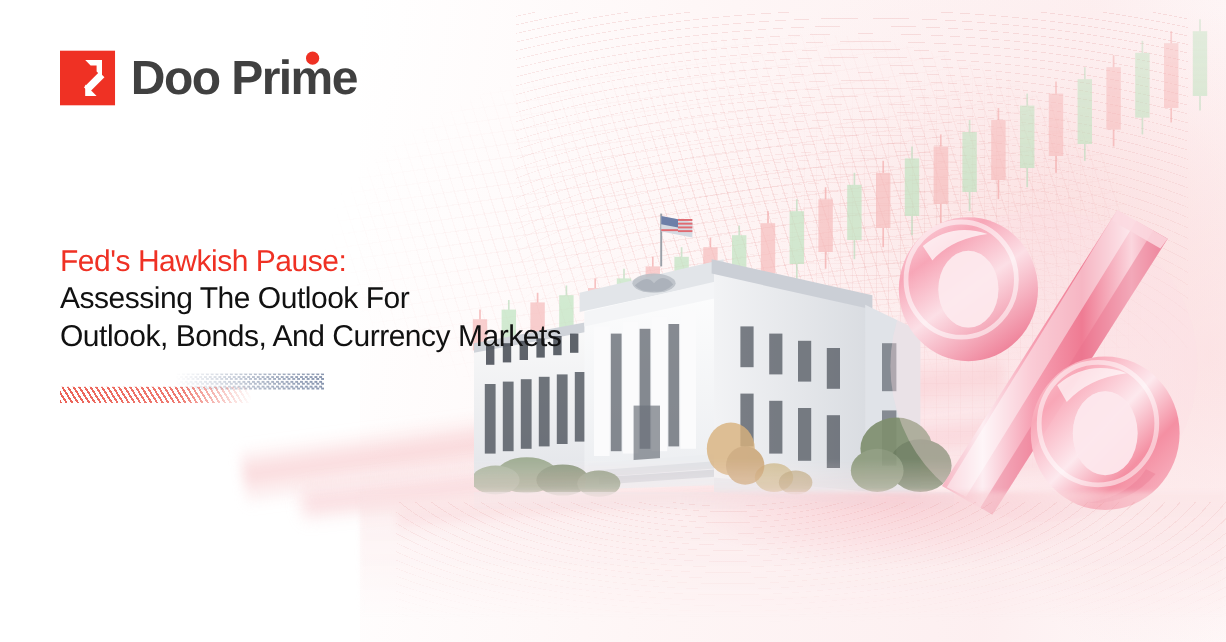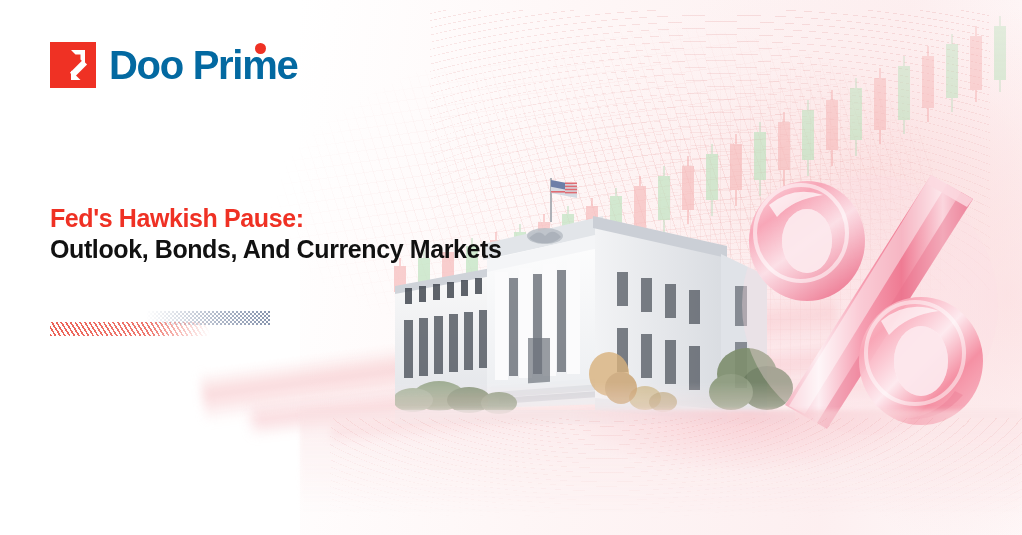--- a/index.html
+++ b/index.html
@@ -94,27 +94,27 @@
   #fed-building svg { width:100%; height:100%; display:block; }
 
   
   #percent-symbol { position:absolute; left:735px; top:165px; width:270px; height:275px; }
   #percent-symbol svg { width:100%; height:100%; display:block; }
 
   
   #logo { position:absolute; left:50px; top:42px; display:flex; align-items:center; gap:13px; }
   #logo-mark { width:46px; height:46px; display:block; }
   #logo-word { font-size:40px; font-weight:700; letter-spacing:-1.3px;
-               color:#0369a1; line-height:1; white-space:nowrap; position:relative; }
+               color:#404040; line-height:1; white-space:nowrap; position:relative; }
   #logo-word .pdot { position:absolute; width:11px; height:11px; border-radius:50%;
                      background:#ef3124; left:146px; top:-2px; }
 
   
   #headline { position:absolute; left:50px; top:203px; width:520px; }
-  .hl-line { font-size:25px; font-weight:700; line-height:31px; letter-spacing:-.4px; white-space:nowrap; }
+  .hl-line { font-size:25px; font-weight:400; line-height:31px; letter-spacing:-.4px; white-space:nowrap; }
   #hl-1 { color:#ef3124; }
   #hl-2, #hl-3 { color:#111111; }
 
   
   #deco { position:absolute; left:50px; top:311px; width:220px; height:26px; }
   #deco-dots {
     position:absolute; left:96px; top:0; width:124px; height:14px;
     background:repeating-conic-gradient(#7b8aa6 0% 25%, rgba(255,255,255,0) 0% 50%) 0 0/4px 4px;
     -webkit-mask-image:linear-gradient(90deg, transparent 0%, rgba(0,0,0,.25) 22%, rgba(0,0,0,.7) 62%, #000 100%);
             mask-image:linear-gradient(90deg, transparent 0%, rgba(0,0,0,.25) 22%, rgba(0,0,0,.7) 62%, #000 100%);
@@ -418,20 +418,21 @@
       <path d="M21 38 L21 28.5 L30.5 38 Z" fill="#ffffff"></path>
     </svg>
     <div id="logo-word">
       <span>Doo Prime</span>
       <span class="pdot"></span>
     </div>
   </div>
 
   <div id="headline">
     <div class="hl-line" id="hl-1">Fed's Hawkish Pause:</div>
+    <div class="hl-line" id="hl-2">Assessing The Outlook For</div>
     <div class="hl-line" id="hl-3">Outlook, Bonds, And Currency Markets</div>
   </div>
 
   <div id="deco">
     <div id="deco-dots"></div>
     <div id="deco-hatch"></div>
   </div>
 
 
 </div>

